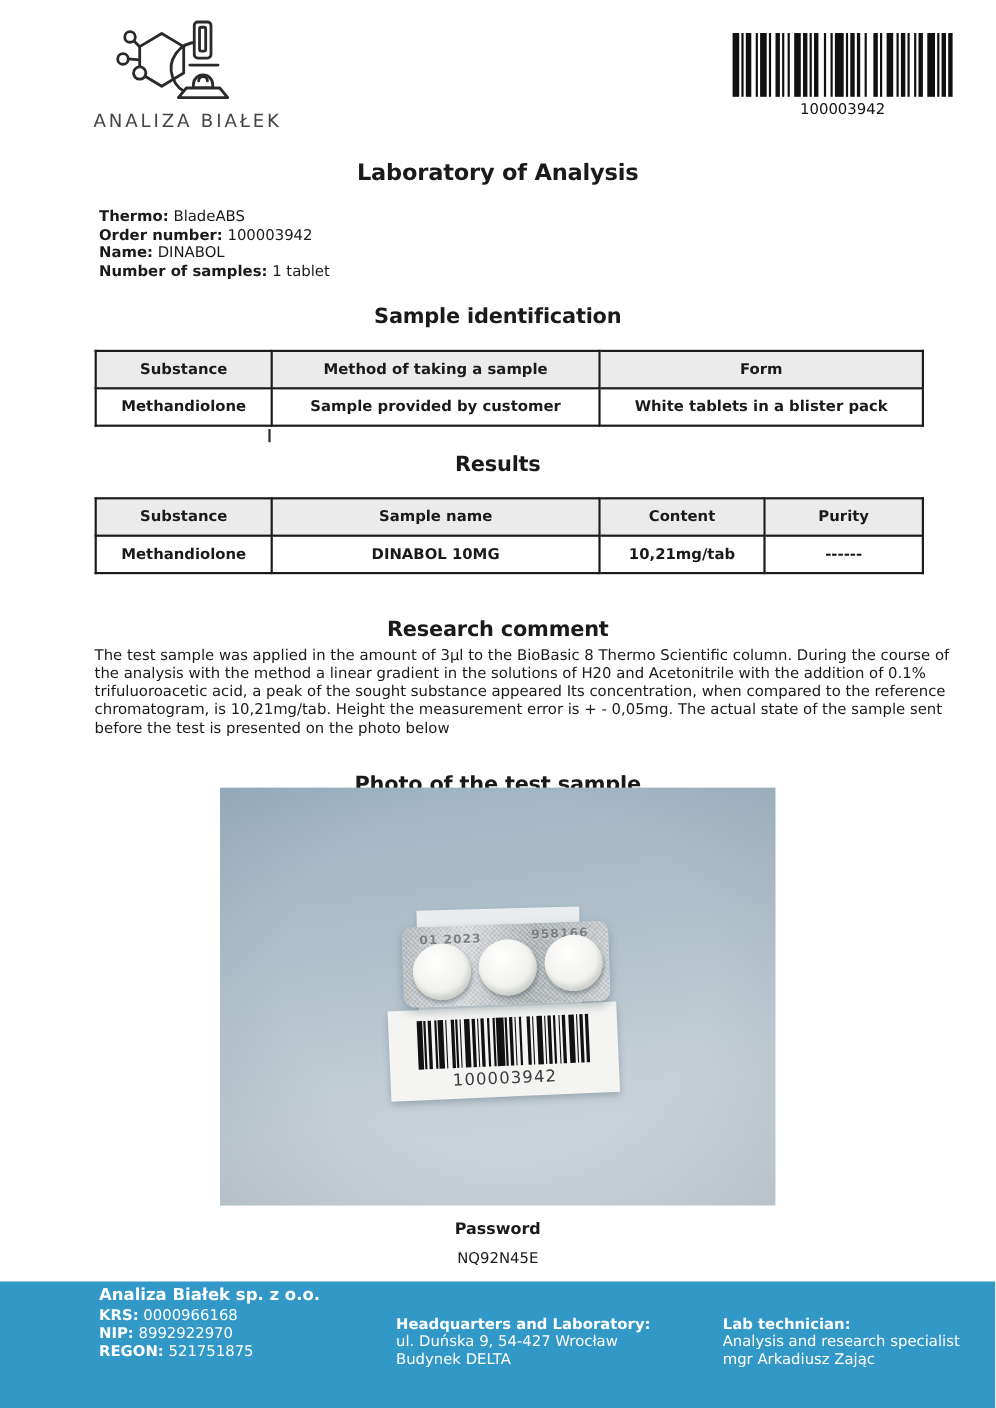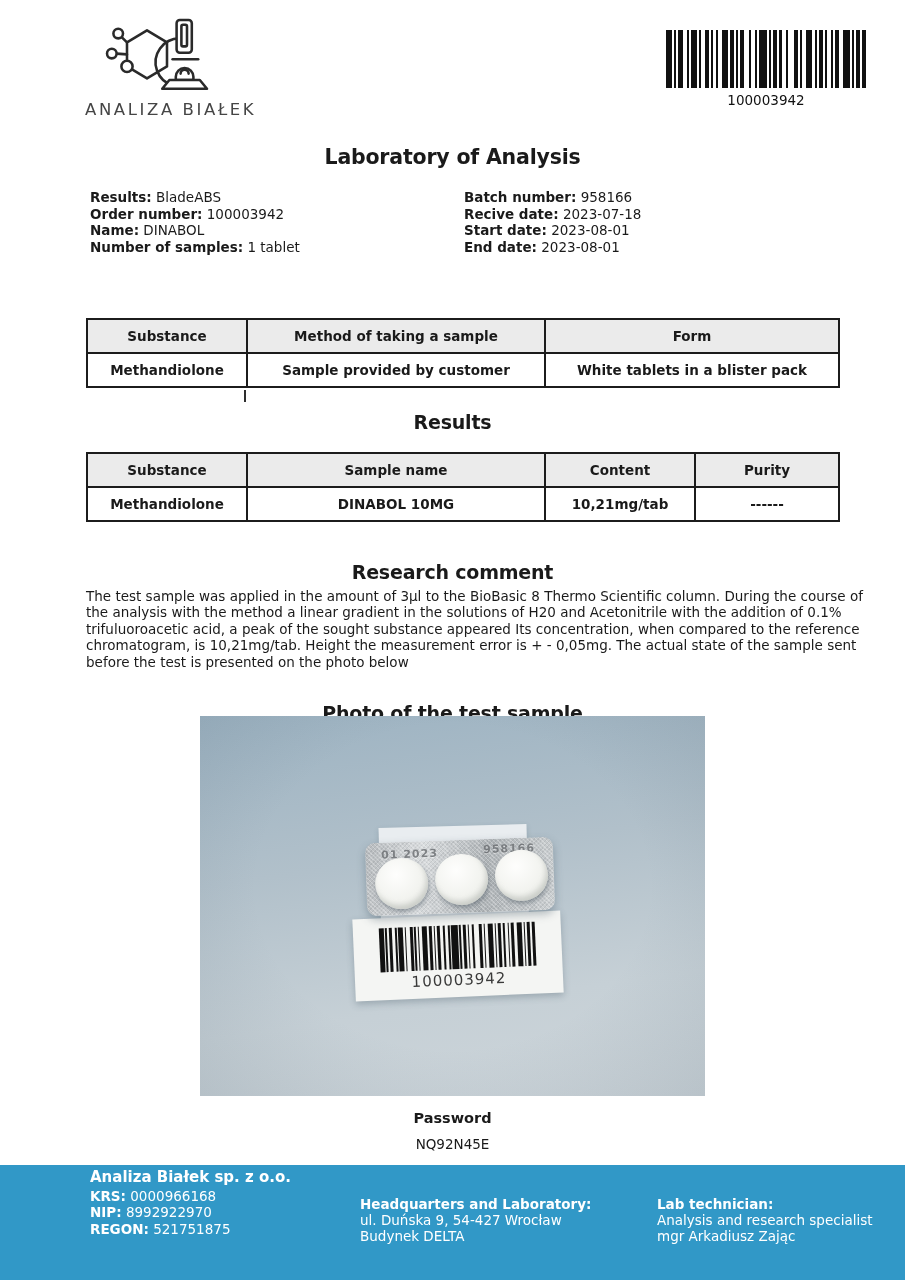--- a/index.html
+++ b/index.html
@@ -168,32 +168,27 @@
         <i style="flex:2 0 0;background:#111"></i>
         <i style="flex:1 0 0;background:transparent"></i>
         <i style="flex:2 0 0;background:#111"></i>
       </div>
     <div class="barcode-num">100003942</div>
   </div>
 
   <div class="abs doc-title">Laboratory of Analysis</div>
 
   <div class="abs info-col info-left">
-    <div><b>Results:</b> <span>BladeABS</span></div>
+    <div><b>Thermo:</b> <span>BladeABS</span></div>
     <div><b>Order number:</b> <span>100003942</span></div>
     <div><b>Name:</b> <span>DINABOL</span></div>
     <div><b>Number of samples:</b> <span>1 tablet</span></div>
   </div>
-  <div class="abs info-col info-right">
-    <div><b>Batch number:</b> <span>958166</span></div>
-    <div><b>Recive date:</b> <span>2023-07-18</span></div>
-    <div><b>Start date:</b> <span>2023-08-01</span></div>
-    <div><b>End date:</b> <span>2023-08-01</span></div>
-  </div>
-
+
+  <div class="abs section-h h-sample">Sample identification</div>
   <table class="abs lab t-sample">
     <colgroup>
         <col style="width:160px">
         <col style="width:298px">
         <col style="width:294px">
       </colgroup>
     <tbody>
         <tr>
       <th>Substance</th>
       <th>Method of taking a sample</th>

